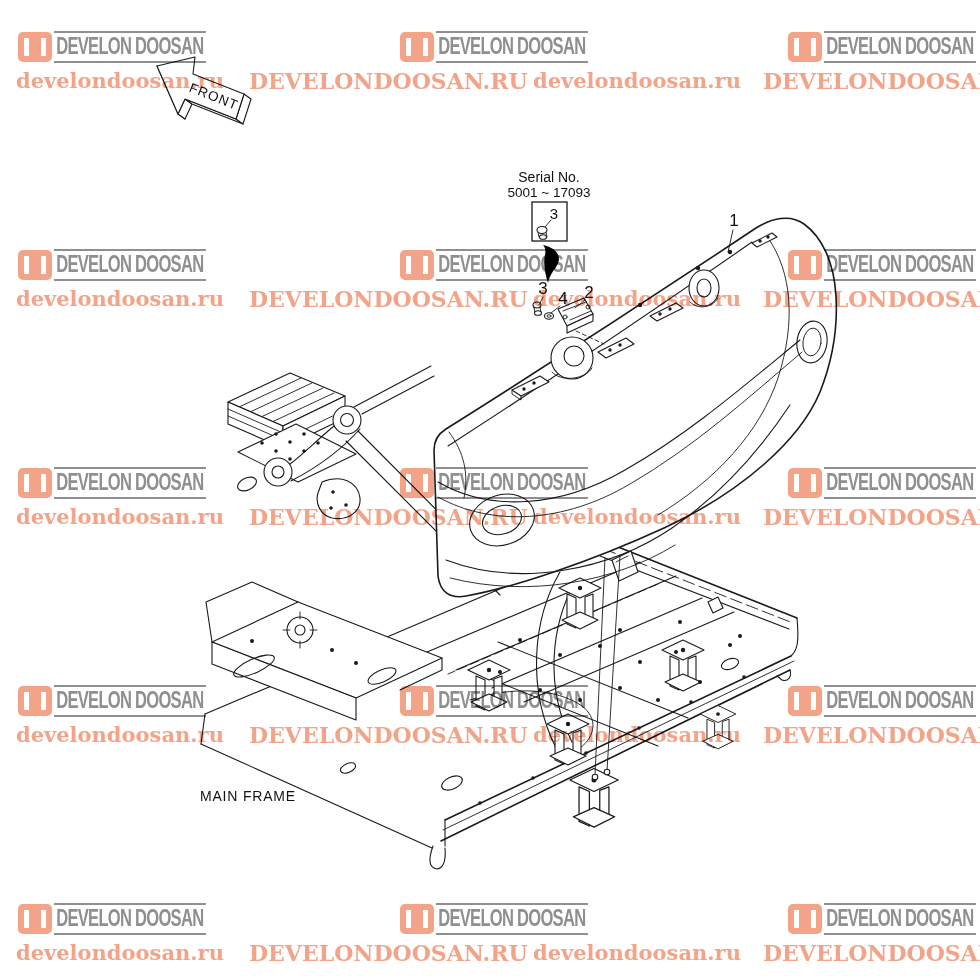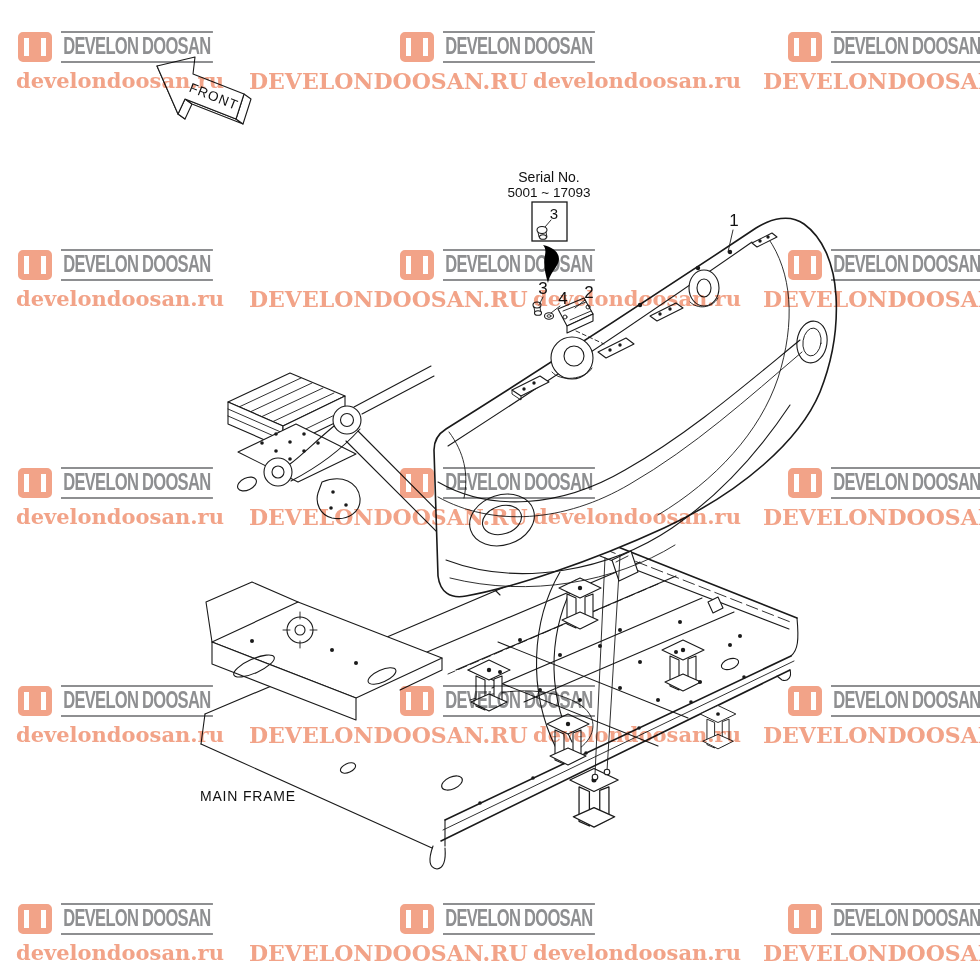--- a/index.html
+++ b/index.html
@@ -1,21 +1,21 @@
 <!DOCTYPE html>
 <html style="--wm-salmon: #f2a388; --wm-gray: #8e8f91;"><head>
 <meta charset="utf-8">
 <style>
   html,body{margin:0;padding:0;background:#fff;}
   body{width:980px;height:980px;position:relative;overflow:hidden;
        font-family:"Liberation Sans",sans-serif;}
   #diagram-layer{position:absolute;left:0;top:0;z-index:2;}
   #watermark-layer{position:absolute;left:0;top:0;width:980px;height:980px;
        z-index:3;mix-blend-mode:multiply;pointer-events:none;}
-  .wm-logo{position:absolute;display:flex;align-items:center;gap:7px;height:38px;}
+  .wm-logo{position:absolute;display:flex;align-items:center;height:38px;}
   .wm-logo-text{font-family:"Liberation Sans",sans-serif;font-weight:bold;
        font-size:23px;letter-spacing:-1px;color:var(--wm-gray);
        border-top:2px solid var(--wm-gray);border-bottom:2px solid var(--wm-gray);
        padding:1px 3px;white-space:nowrap;line-height:1.1;
        transform:scaleX(0.72);transform-origin:0 50%;}
   .wm-url{position:absolute;font-family:"DejaVu Serif",serif;font-weight:bold;
        color:var(--wm-salmon);white-space:nowrap;line-height:1;}
   .wm-url.lower{font-size:21px;}
   .wm-url.upper{font-size:22px;}
   svg text{font-family:"Liberation Sans",sans-serif;fill:#111;}

